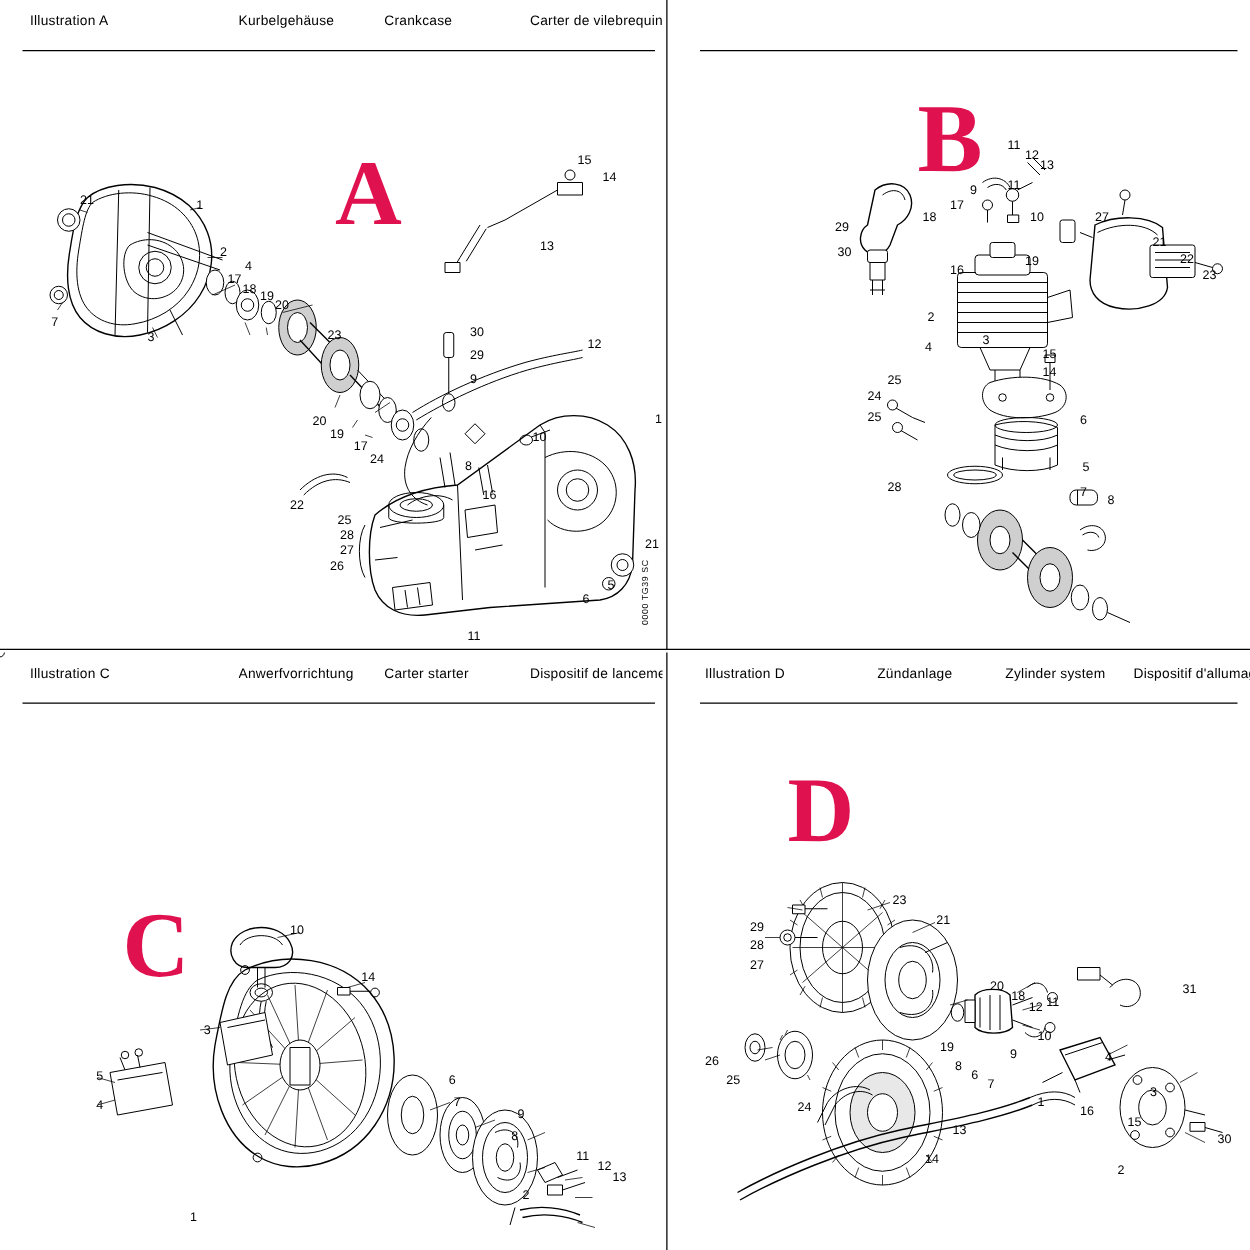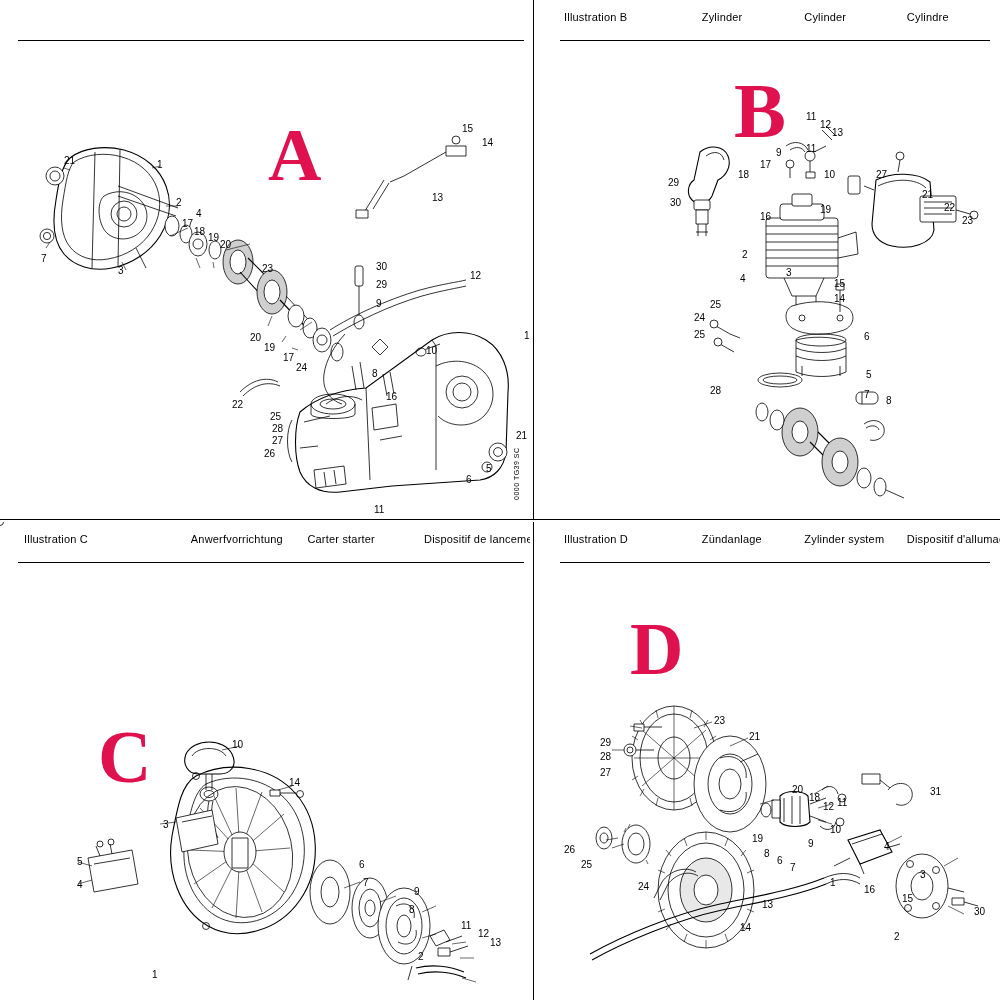--- a/index.html
+++ b/index.html
@@ -119,20 +119,26 @@
 </style>
 </head>
 <body>
 
 <div class="vline" id="v-top"></div>
 <div class="vline" id="v-bot"></div>
 <div id="h-mid"></div>
 
 <div class="sheet" id="panel-a">
   <div class="panel-inner">
+    <div class="hdr">
+      <div class="cell c1">Illustration  A</div>
+      <div class="cell c2">Kurbelgehäuse</div>
+      <div class="cell c3">Crankcase</div>
+      <div class="cell c4">Carter de vilebrequin</div>
+    </div>
     <div class="hdr-rule"></div>
 
     <div class="bigletter" id="letter-a">A</div>
 
     <svg class="art" viewBox="0 0 530 520">
 
       <g>
         <path class="ln2" d="M70,158 C82,148 104,145 124,150 C146,156 160,170 166,186 C172,202 170,220 160,236 C150,252 132,264 112,268 C92,272 74,266 64,254 C54,242 52,222 56,200 C59,180 62,166 70,158 Z"></path>
         <path class="ln" d="M74,162 C86,154 106,152 122,157 C140,162 152,174 157,188 C162,202 160,218 151,232 C142,246 126,256 108,259 C92,262 78,257 70,247 C61,236 60,218 63,200 C66,182 68,168 74,162 Z"></path>
         <path class="ln" d="M95,152 L92,268"></path>
@@ -273,26 +279,20 @@
     <div class="callout" style="left:486px; top:464px">5</div>
     <div class="callout" style="left:466px; top:475px">6</div>
     <div class="callout" style="left:374px; top:505px">11</div>
 
     <div class="vcode" style="left:513px; top:500px">0000 TG39 SC</div>
   </div>
 </div>
 
 <div class="sheet" id="panel-b">
   <div class="panel-inner">
-    <div class="hdr">
-      <div class="cell c1">Illustration  B</div>
-      <div class="cell c2">Zylinder</div>
-      <div class="cell c3">Cylinder</div>
-      <div class="cell c4">Cylindre</div>
-    </div>
     <div class="hdr-rule"></div>
 
     <div class="bigletter" id="letter-b">B</div>
 
     <svg class="art" viewBox="0 0 466 520">
 
       <g>
         <rect class="fillw" x="232" y="218" width="72" height="60" rx="3"></rect>
         <path class="ln" d="M232,226 L304,226 M232,234 L304,234 M232,242 L304,242 M232,250 L304,250 M232,258 L304,258 M232,266 L304,266"></path>
         <rect class="fillw" x="246" y="204" width="44" height="16" rx="3"></rect>
@@ -682,21 +682,21 @@
 
     <div class="callout" style="left:180px; top:194px">23</div>
     <div class="callout" style="left:215px; top:210px">21</div>
     <div class="callout" style="left:66px; top:216px">29</div>
     <div class="callout" style="left:66px; top:230px">28</div>
     <div class="callout" style="left:66px; top:246px">27</div>
     <div class="callout" style="left:258px; top:263px">20</div>
     <div class="callout" style="left:275px; top:271px">18</div>
     <div class="callout" style="left:289px; top:280px">12</div>
     <div class="callout" style="left:303px; top:276px">11</div>
-    <div class="callout" style="left:396px; top:265px">31</div>
+    <div class="callout" style="left:412px; top:265px">31</div>
     <div class="callout" style="left:218px; top:312px">19</div>
     <div class="callout" style="left:296px; top:303px">10</div>
     <div class="callout" style="left:274px; top:317px">9</div>
     <div class="callout" style="left:350px; top:320px">4</div>
     <div class="callout" style="left:30px; top:323px">26</div>
     <div class="callout" style="left:47px; top:338px">25</div>
     <div class="callout" style="left:230px; top:327px">8</div>
     <div class="callout" style="left:243px; top:334px">6</div>
     <div class="callout" style="left:256px; top:341px">7</div>
     <div class="callout" style="left:104px; top:360px">24</div>

